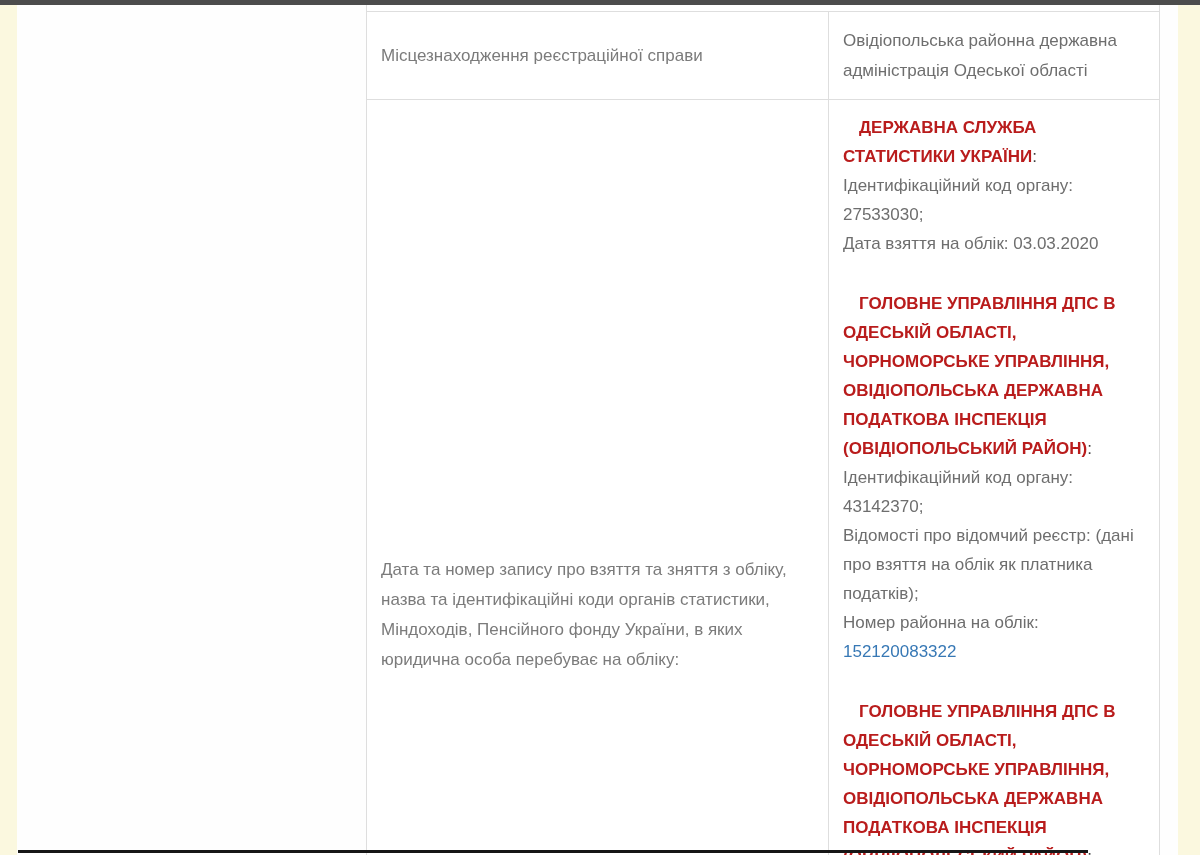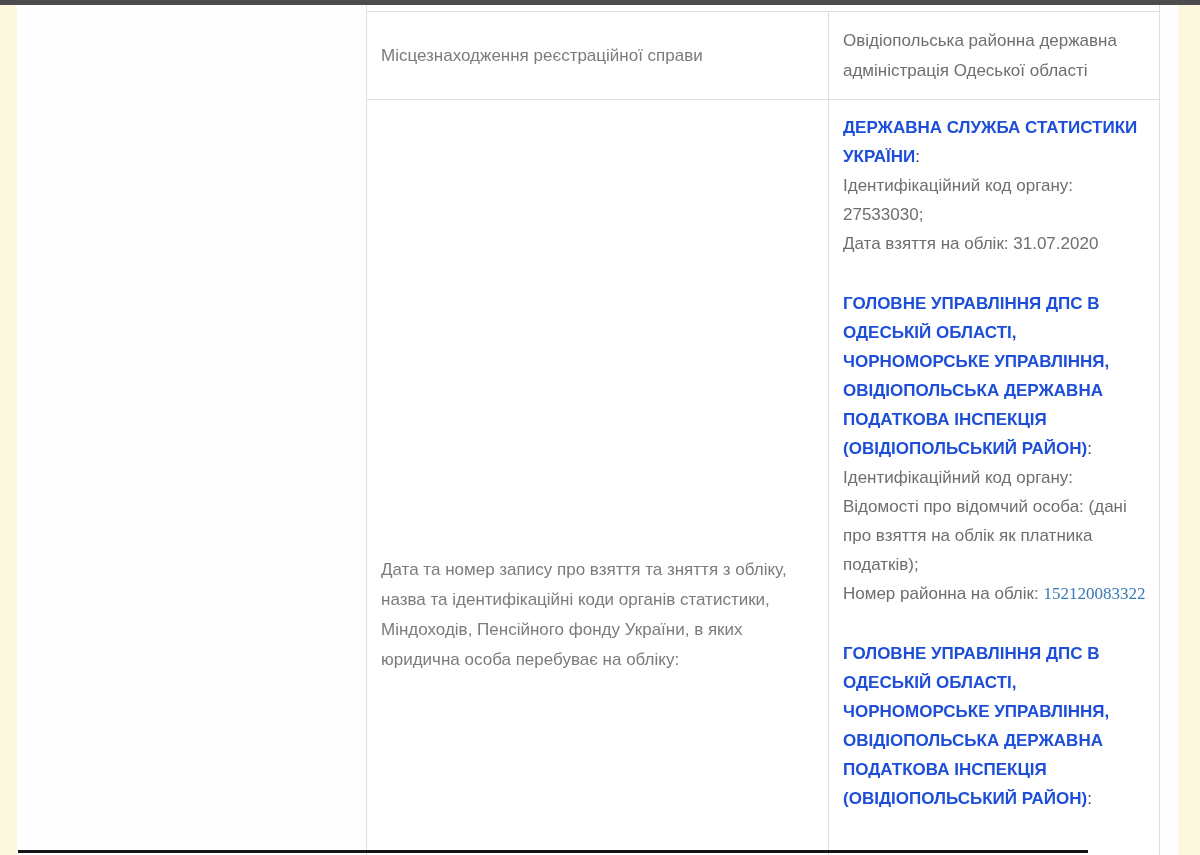--- a/index.html
+++ b/index.html
@@ -27,23 +27,23 @@
     color:#7b7b7b;font-size:17px;line-height:30px;
   }
   .cell-value{
     width:330px;
     padding:13px 12px 13px 14px;
     color:#6e6e6e;font-size:17px;line-height:29px;
   }
   .trow-1 .cell-value{display:flex;align-items:center;padding-top:0;padding-bottom:0;line-height:30px;}
   .cell p{margin:0;}
   .value-block + .value-block{margin-top:31px;}
-  .cell-value strong{color:#1d4ed8;font-weight:bold;}
+  .cell-value strong{color:#b91c1c;font-weight:bold;margin-left:16px;}
   .heading-suffix{color:#3f3f3f;}
-  .reg-link{text-decoration:none;cursor:pointer;font-family:Liberation Serif, serif;}
+  .reg-link{text-decoration:none;cursor:pointer;}
   .bottom-line{position:absolute;left:18px;top:850px;width:1070px;height:3px;background:#161616;z-index:30;}
 </style>
 </head>
 <body style="background: rgb(251, 248, 223);">
 
 <div class="topbar" style="background: rgb(76, 76, 76);"></div>
 <div class="panel"></div>
 
 <div class="registry-table">
 
@@ -61,27 +61,28 @@
   <div class="trow trow-2">
     <div class="cell cell-label">
       <p>Дата та номер запису про взяття та зняття з обліку, назва та ідентифікаційні коди органів статистики, Міндоходів, Пенсійного фонду України, в яких юридична особа перебуває на обліку:</p>
     </div>
     <div class="cell cell-value">
 
       <div class="value-block">
         <p><strong>ДЕРЖАВНА СЛУЖБА СТАТИСТИКИ УКРАЇНИ</strong><span class="heading-suffix">:</span></p>
         <p>Ідентифікаційний код органу:</p>
         <p>27533030;</p>
-        <p>Дата взяття на облік: 31.07.2020</p>
+        <p>Дата взяття на облік: 03.03.2020</p>
       </div>
 
       <div class="value-block">
         <p><strong>ГОЛОВНЕ УПРАВЛІННЯ ДПС В ОДЕСЬКІЙ ОБЛАСТІ, ЧОРНОМОРСЬКЕ УПРАВЛІННЯ, ОВІДІОПОЛЬСЬКА ДЕРЖАВНА ПОДАТКОВА ІНСПЕКЦІЯ (ОВІДІОПОЛЬСЬКИЙ РАЙОН)</strong><span class="heading-suffix">:</span></p>
         <p>Ідентифікаційний код органу:</p>
-        <p>Відомості про відомчий особа: (дані про взяття на облік як платника податків);</p>
+        <p>43142370;</p>
+        <p>Відомості про відомчий реєстр: (дані про взяття на облік як платника податків);</p>
         <p><span>Номер районна на облік: </span><a class="reg-link" style="color: rgb(55, 120, 181);">152120083322</a></p>
       </div>
 
       <div class="value-block">
         <p><strong>ГОЛОВНЕ УПРАВЛІННЯ ДПС В ОДЕСЬКІЙ ОБЛАСТІ, ЧОРНОМОРСЬКЕ УПРАВЛІННЯ, ОВІДІОПОЛЬСЬКА ДЕРЖАВНА ПОДАТКОВА ІНСПЕКЦІЯ (ОВІДІОПОЛЬСЬКИЙ РАЙОН)</strong><span class="heading-suffix">:</span></p>
       </div>
 
     </div>
   </div>
 

